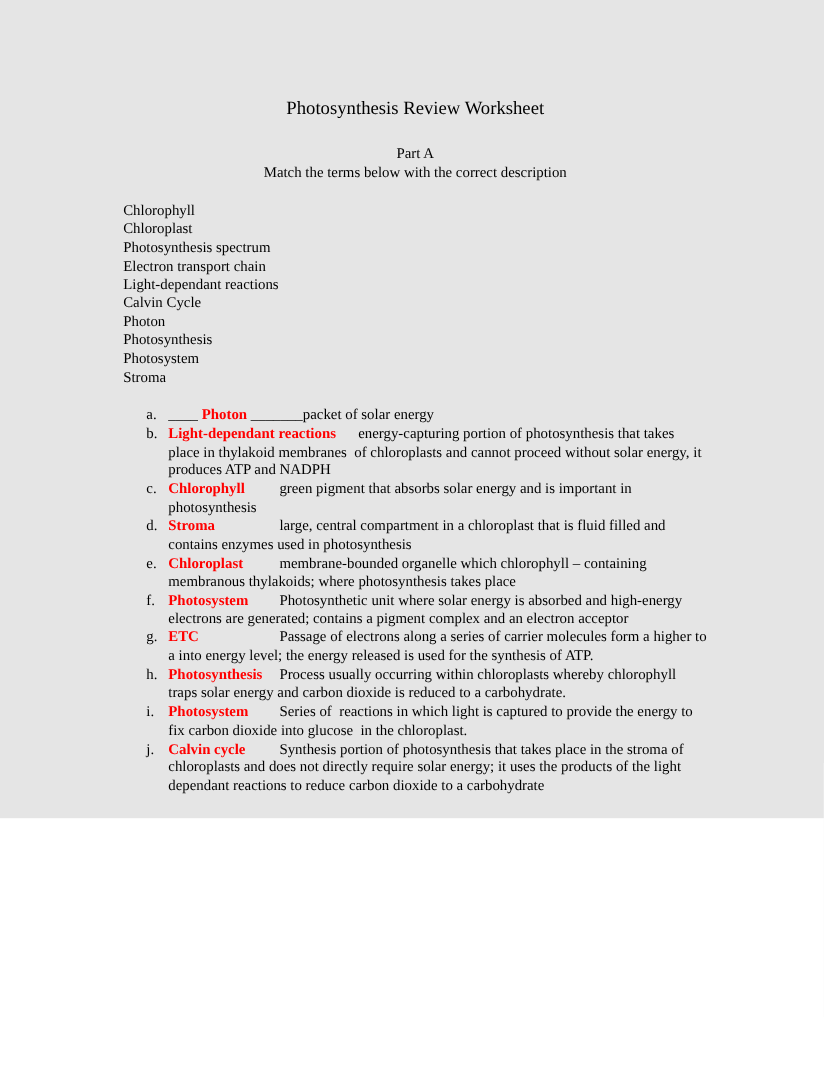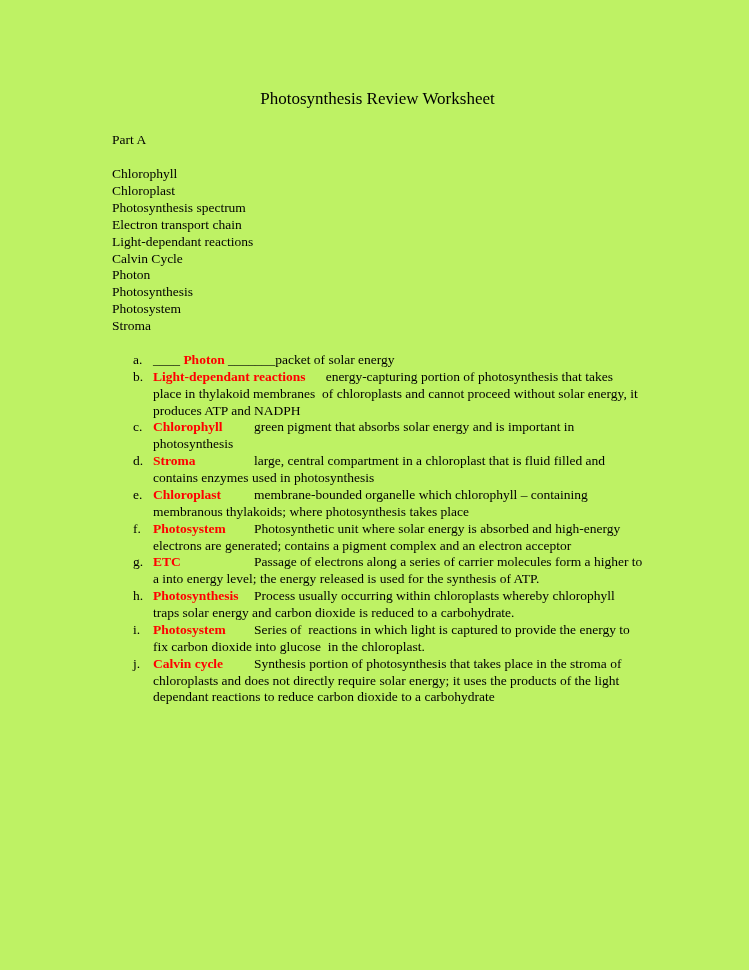--- a/index.html
+++ b/index.html
@@ -3,37 +3,38 @@
 <meta charset="utf-8">
 <style>
   html, body {
     margin: 0;
     padding: 0;
     background: #ffffff;
   }
   .page {
     position: relative;
     width: 749px;
-    height: 970px;
+    height: 744px;
     box-sizing: border-box;
-    background: #bef264;
+    background: #e5e5e5;
     padding: 88px 106px 0 112px;
     font-family: "Liberation Serif", "DejaVu Serif", serif;
     font-size: 13.5px;
     line-height: 1.25;
     color: #000000;
     overflow: hidden;
   }
   .title {
     text-align: center;
     font-size: 17px;
     margin-bottom: 23px;
   }
   .intro-line {
     white-space: pre-wrap;
+    text-align: center;
   }
   .terms {
     margin-top: 17px;
   }
   .term-item {
     white-space: pre-wrap;
   }
   .answers {
     margin-top: 17px;
     margin-left: 21px;
@@ -71,20 +72,21 @@
   }
 </style>
 </head>
 <body>
 
 <div class="page">
 
   <div class="title">Photosynthesis Review Worksheet</div>
 
   <div class="intro-line">Part A</div>
+  <div class="intro-line">Match the terms below with the correct description</div>
 
   <div class="terms">
     <div class="term-item">Chlorophyll</div>
     <div class="term-item">Chloroplast</div>
     <div class="term-item">Photosynthesis spectrum</div>
     <div class="term-item">Electron transport chain</div>
     <div class="term-item">Light-dependant reactions</div>
     <div class="term-item">Calvin Cycle</div>
     <div class="term-item">Photon</div>
     <div class="term-item">Photosynthesis</div>

